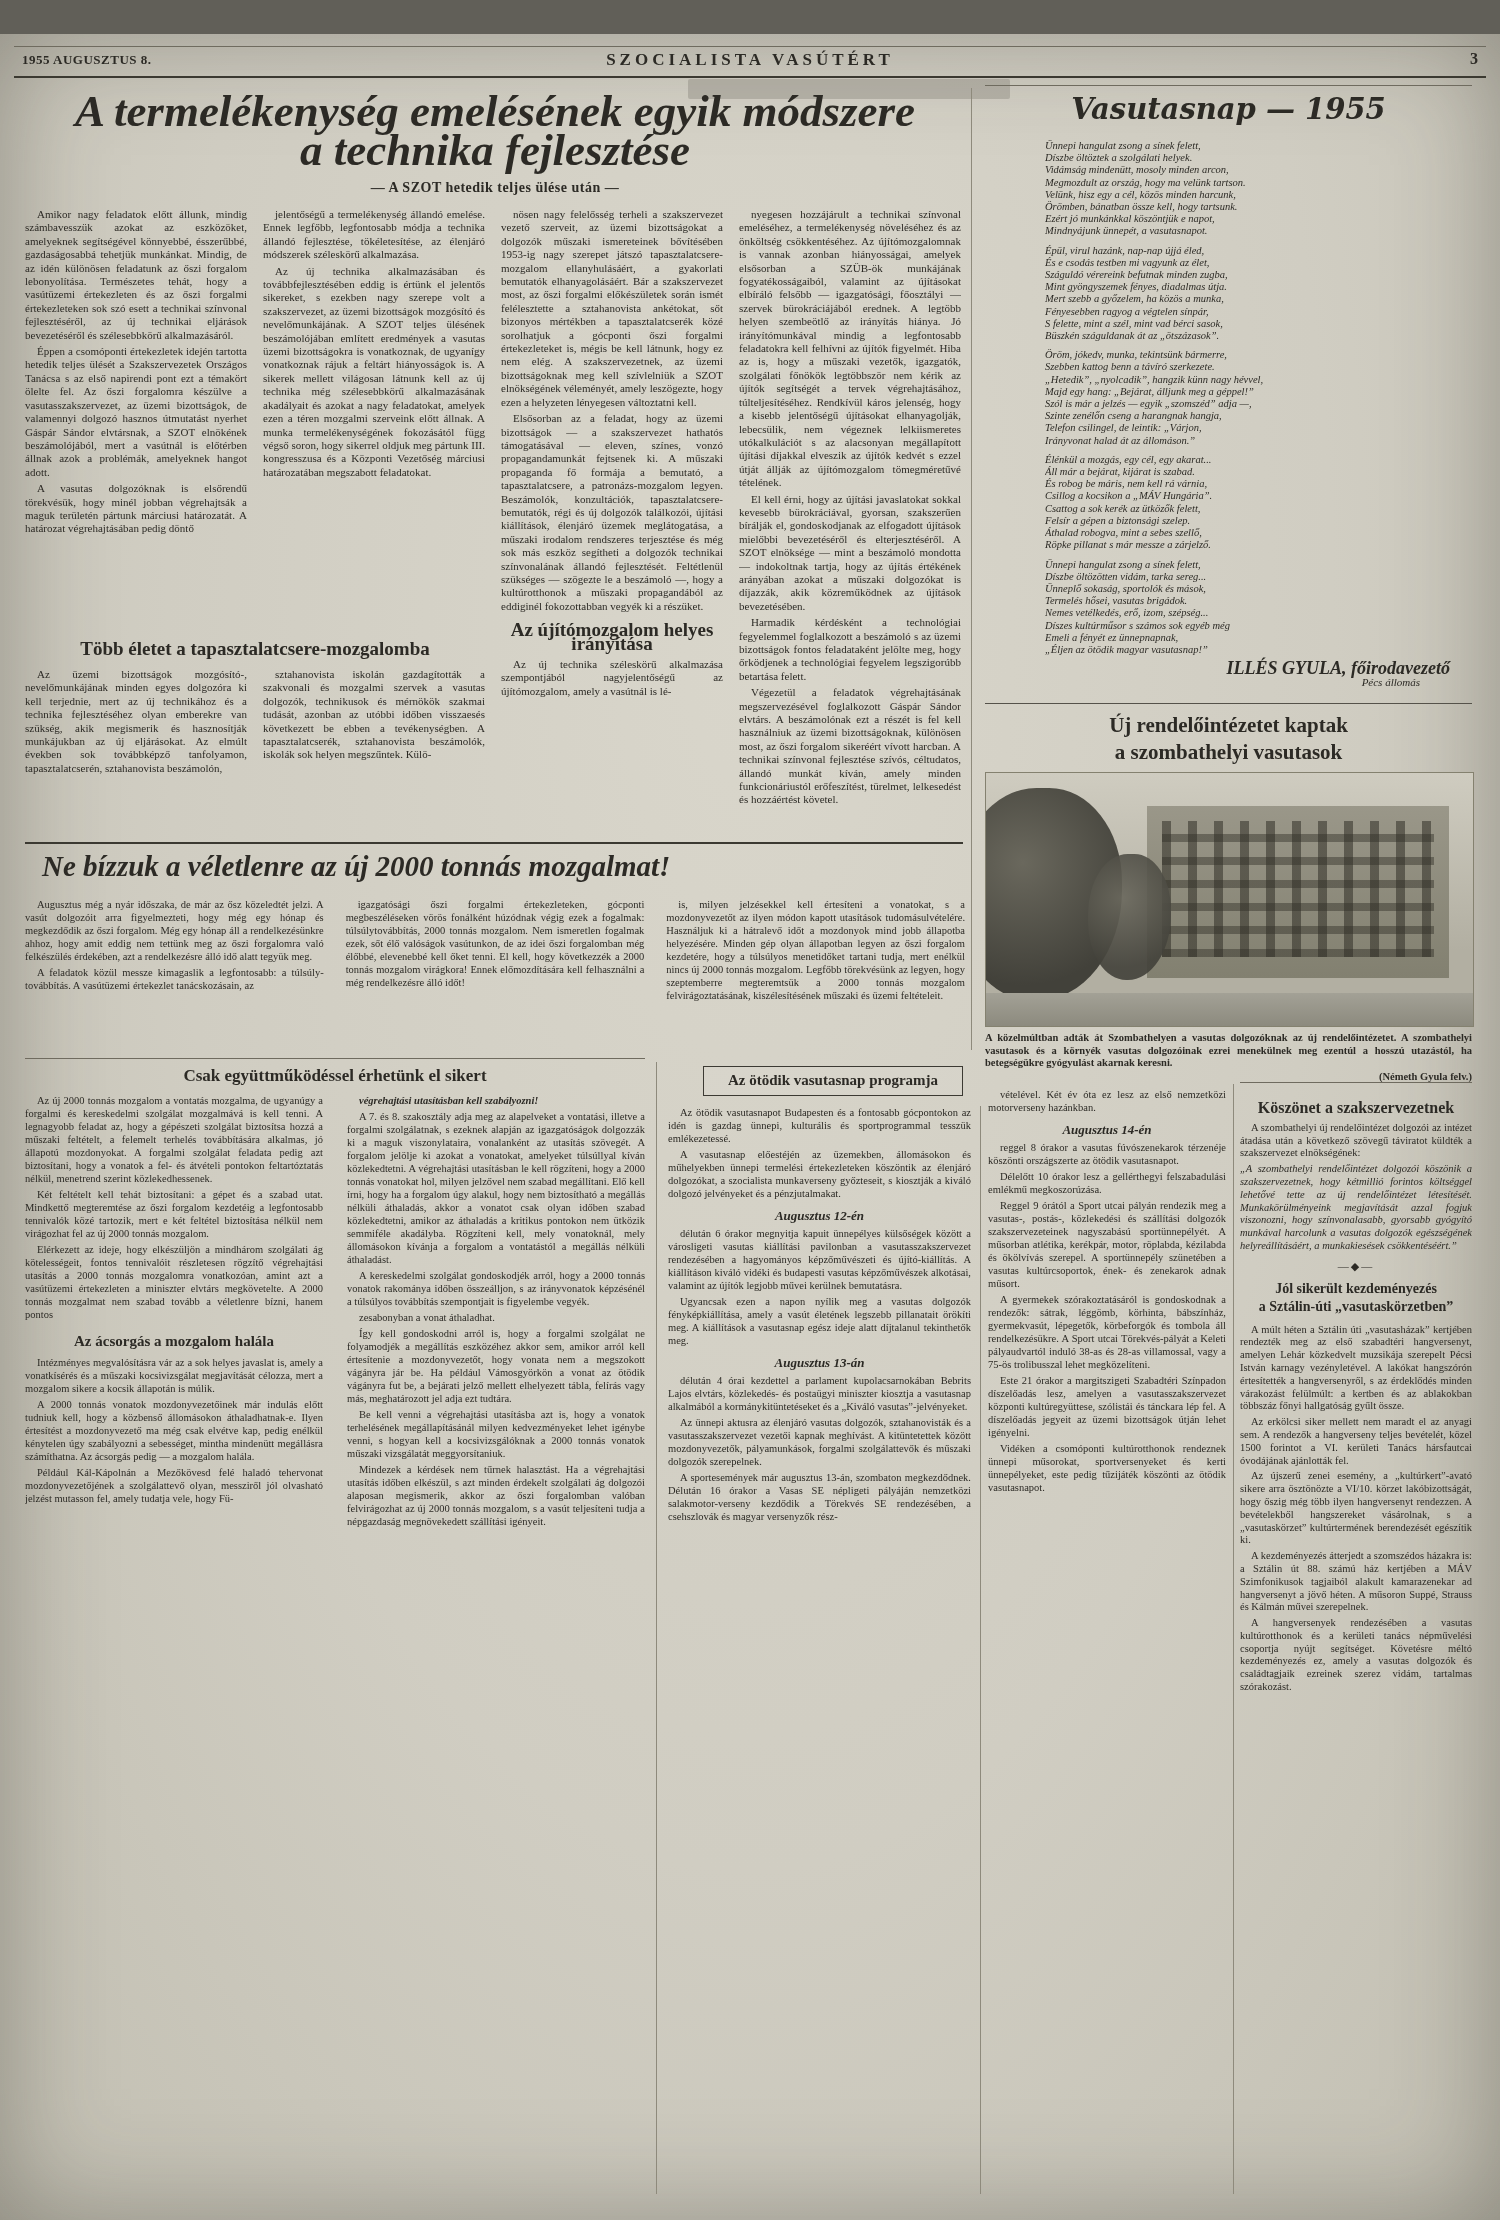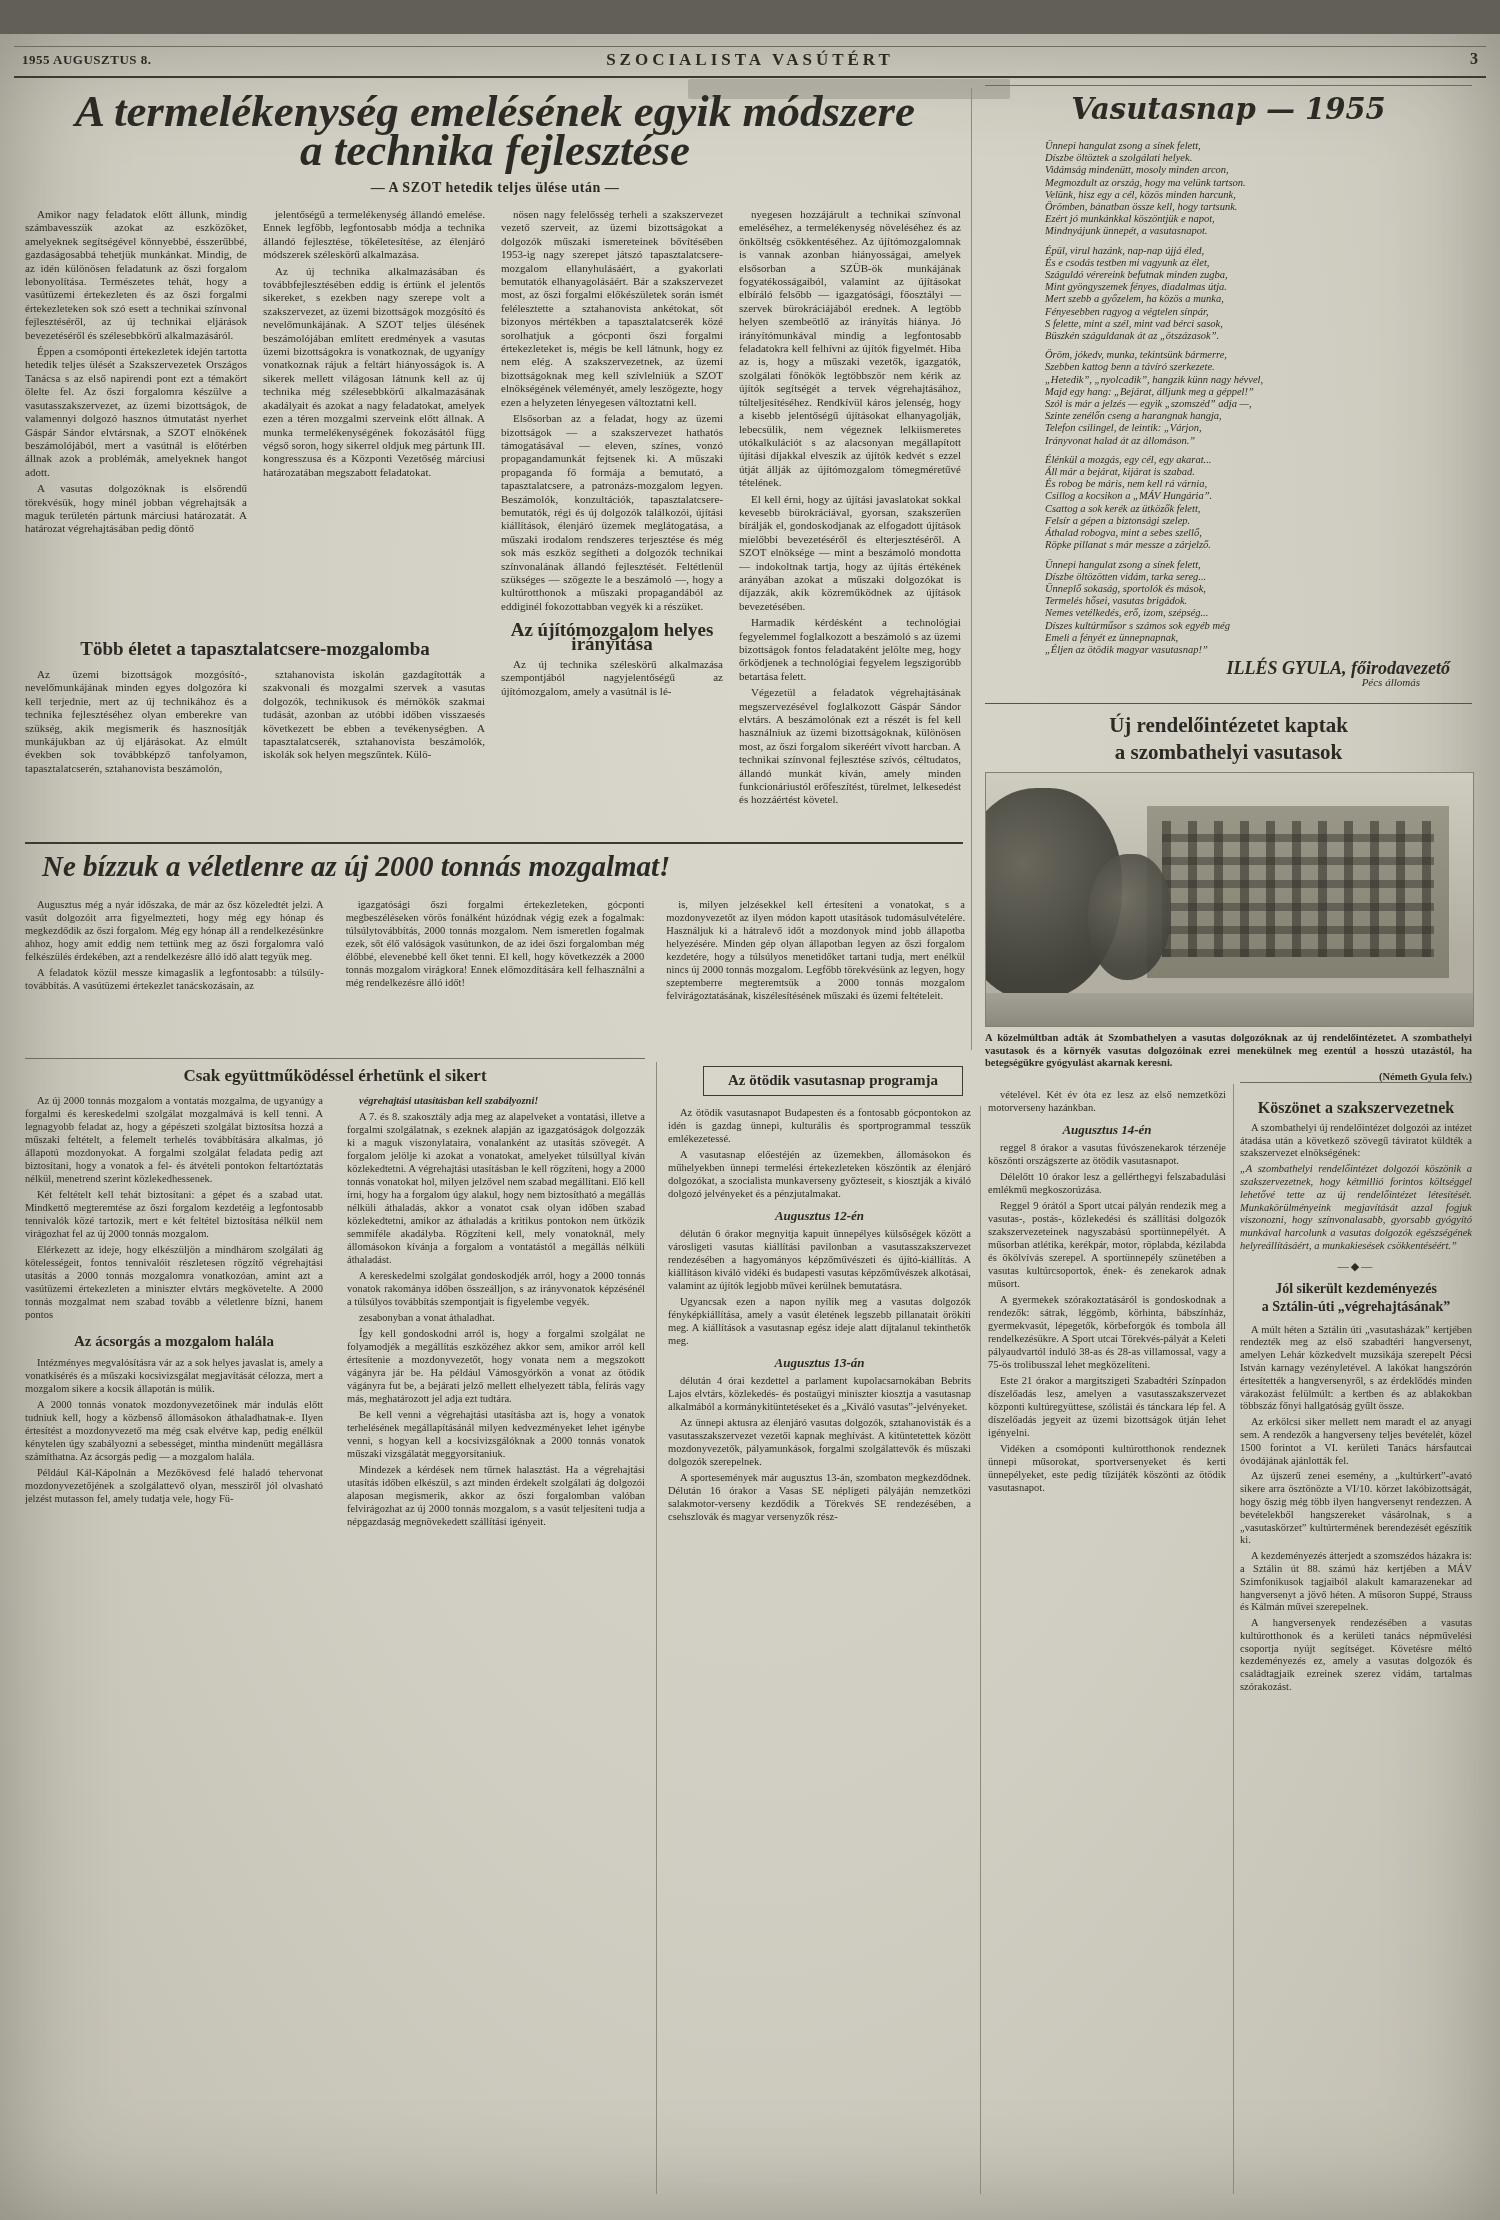--- a/index.html
+++ b/index.html
@@ -297,21 +297,21 @@
 <div class="rule" style="left:1240px;top:1082px;width:232px;height:1px;background:#6f6b5f;"></div>
 <div class="abs right-col">
   <div class="thanks-title">Köszönet a szakszervezetnek</div>
   <div>
       <p>A szombathelyi új rendelőintézet dolgozói az intézet átadása után a következő szövegű táviratot küldték a szakszervezet elnökségének:</p>
     </div>
   <div class="telegram">„A szombathelyi rendelőintézet dolgozói köszönik a szakszervezetnek, hogy kétmillió forintos költséggel lehetővé tette az új rendelőintézet létesítését. Munkakörülményeink megjavítását azzal fogjuk viszonozni, hogy színvonalasabb, gyorsabb gyógyító munkával harcolunk a vasutas dolgozók egészségének helyreállításáért, a munkakiesések csökkentéséért.”</div>
   <div class="ornament">—◆—</div>
   <div class="stalin-title">
     <div>Jól sikerült kezdeményezés</div>
-    <div>a Sztálin-úti „végrehajtásának”</div>
+    <div>a Sztálin-úti „vasutaskörzetben”</div>
   </div>
   <div>
       <p>A múlt héten a Sztálin úti „vasutasházak” kertjében rendezték meg az első szabadtéri hangversenyt, amelyen Lehár közkedvelt muzsikája szerepelt Pécsi István karnagy vezényletével. A lakókat hangszórón értesítették a hangversenyről, s az érdeklődés minden várakozást felülmúlt: a kertben és az ablakokban többszáz főnyi hallgatóság gyűlt össze.</p>
       <p>Az erkölcsi siker mellett nem maradt el az anyagi sem. A rendezők a hangverseny teljes bevételét, közel 1500 forintot a VI. kerületi Tanács hársfautcai óvodájának ajánlották fel.</p>
       <p>Az újszerű zenei esemény, a „kultúrkert”-avató sikere arra ösztönözte a VI/10. körzet lakóbizottságát, hogy őszig még több ilyen hangversenyt rendezzen. A bevételekből hangszereket vásárolnak, s a „vasutaskörzet” kultúrtermének berendezését egészítik ki.</p>
       <p>A kezdeményezés átterjedt a szomszédos házakra is: a Sztálin út 88. számú ház kertjében a MÁV Szimfonikusok tagjaiból alakult kamarazenekar ad hangversenyt a jövő héten. A műsoron Suppé, Strauss és Kálmán művei szerepelnek.</p>
       <p>A hangversenyek rendezésében a vasutas kultúrotthonok és a kerületi tanács népművelési csoportja nyújt segítséget. Követésre méltó kezdeményezés ez, amely a vasutas dolgozók és családtagjaik ezreinek szerez vidám, tartalmas szórakozást.</p>
     </div>
 </div>
 

